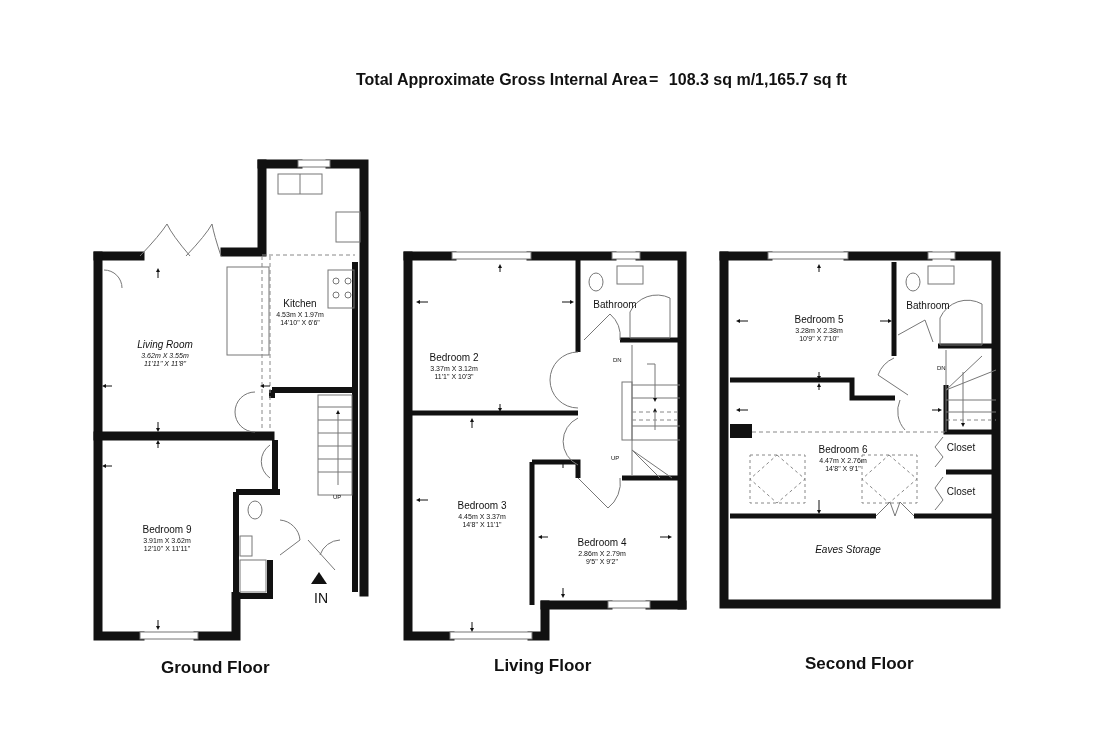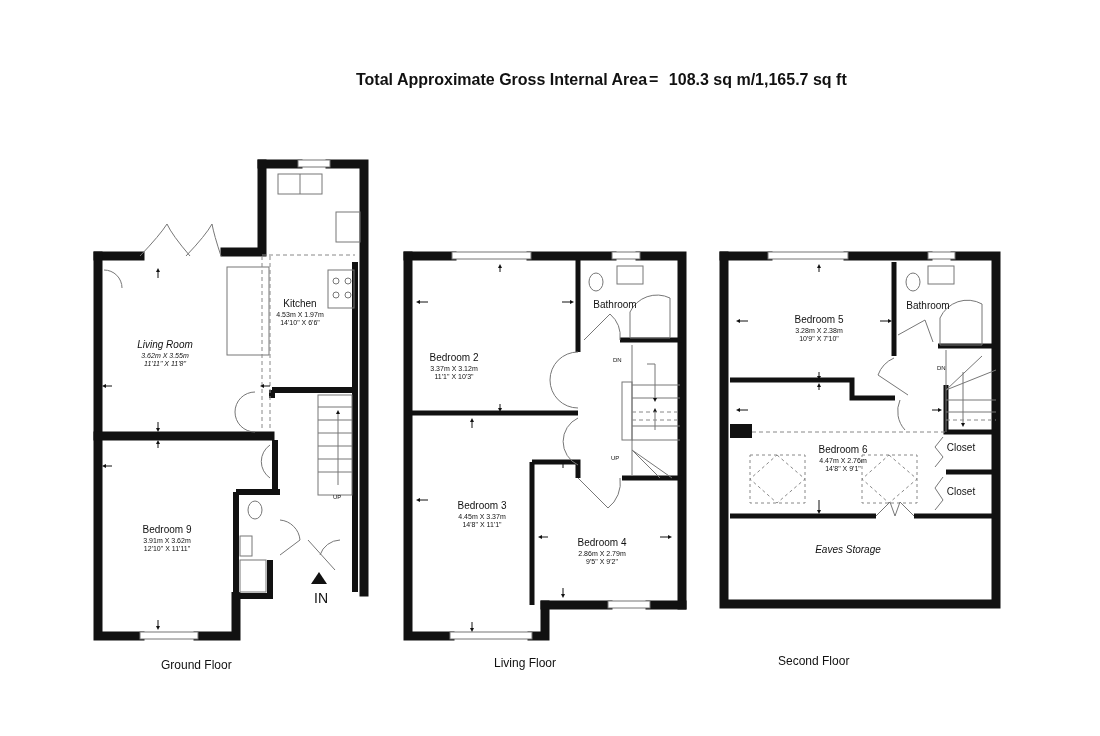--- a/index.html
+++ b/index.html
@@ -1,20 +1,20 @@
 <!DOCTYPE html>
 <html><head>
 <meta charset="utf-8">
 <style>
   html,body{margin:0;padding:0;background:#ffffff;}
   body{width:1100px;height:736px;position:relative;overflow:hidden;font-family:"Liberation Sans",sans-serif;color:#111;}
   .title{position:absolute;left:356px;top:71px;font-size:16px;font-weight:bold;letter-spacing:0px;white-space:nowrap;}
   .title .eq{margin:0 6px 0 2px;}
   svg.plan{position:absolute;left:0;top:0;}
-  .floor-label{position:absolute;font-size:12px;font-weight:normal;white-space:nowrap;}
+  .floor-label{position:absolute;font-size:17px;font-weight:bold;white-space:nowrap;}
   .room{position:absolute;text-align:center;white-space:nowrap;line-height:1.25;}
   .room .nm{font-size:10px;}
   .room .dm{font-size:7px;}
   .small{position:absolute;font-size:6px;}
   .in-label{position:absolute;font-size:14px;}
 </style>
 </head>
 <body>
 
 <div class="title">
@@ -276,13 +276,13 @@
 <div class="room" style="left:944px;top:442px;width:34px;">
   <div class="nm">Closet</div>
 </div>
 <div class="room" style="left:944px;top:486px;width:34px;">
   <div class="nm">Closet</div>
 </div>
 <div class="room" style="left:810px;top:544px;width:76px;font-style:italic;">
   <div class="nm">Eaves Storage</div>
 </div>
 <div class="small" style="left:937px;top:365px;">DN</div>
-<div class="floor-label" style="left:778px;top:654px;text-align:right;">Second Floor</div>
+<div class="floor-label" style="left:805px;top:654px;text-align:right;">Second Floor</div>
 
 </body></html>

